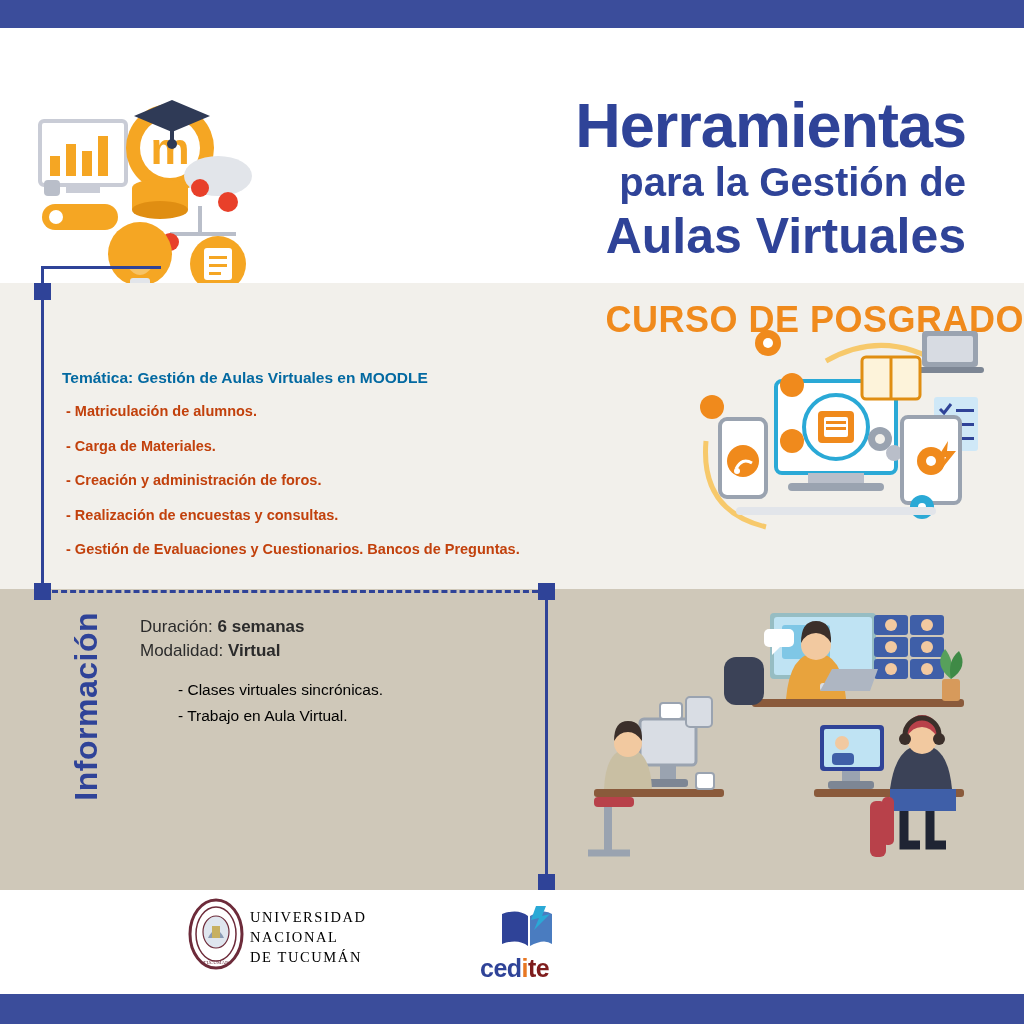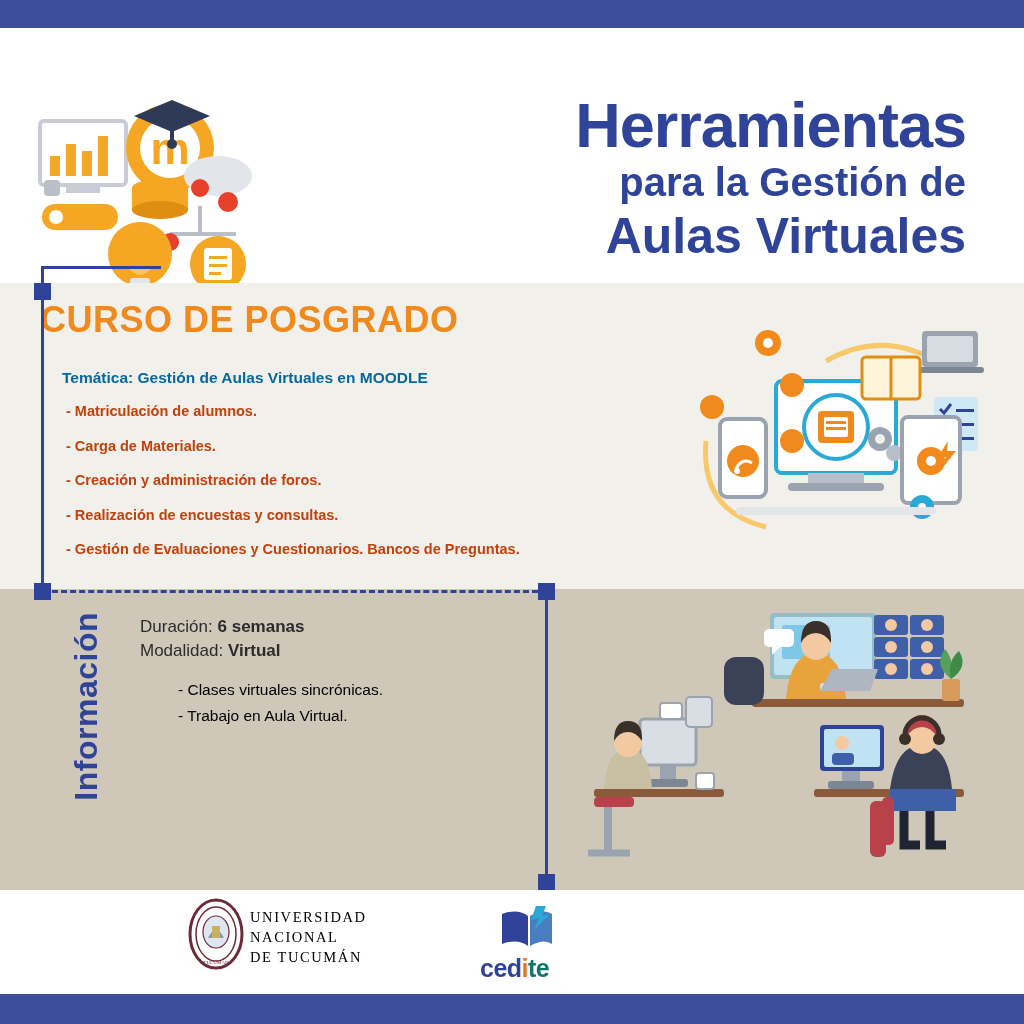--- a/index.html
+++ b/index.html
@@ -47,21 +47,21 @@
   
   .header-art { position: absolute; left: 22px; top: 28px; width: 250px; height: 245px; }
 
   
   .section-mid {
     position: absolute; top: 283px; left: 0; width: 1024px; height: 306px;
     background: #f2f0eb;
   }
   .curso-title {
     position: absolute; top: 16px; left: 0; width: 1024px;
-    text-align: left;
+    text-align: right;
     font-size: 36px; font-weight: bold; color: #f08a1c;
     letter-spacing: 0.5px;
     padding-left: 40px;
   }
   .tematica {
     position: absolute; left: 62px; top: 86px;
     font-size: 15.5px; font-weight: bold; color: #0369a1;
   }
   .bullets {
     position: absolute; left: 66px; top: 120px;
@@ -123,21 +123,21 @@
   .unt-text {
     position: absolute; left: 62px; top: 9px;
     font-family: "Liberation Serif", serif;
     font-size: 14.5px; color: #000000; letter-spacing: 1.6px; line-height: 20px;
   }
   .cedite-word {
     position: absolute; left: 6px; top: 50px;
     font-size: 25px; font-weight: bold; letter-spacing: -0.5px;
   }
   .cedite-word span.c { color: #2f4398; }
-  .cedite-word span.d { color: #0f766e; }
+  .cedite-word span.d { color: #7f1d1d; }
   .cedite-word span.o { color: #e87722; }
   .facet-word {
     position: absolute; left: 2px; top: 20px;
     font-size: 42px; font-weight: bold; color: #3a3a3a; letter-spacing: -2px;
     font-family: "Liberation Sans", sans-serif;
   }
   .facet-top {
     position: absolute; left: 26px; top: 6px;
     font-size: 5.6px; color: #3a3a3a; letter-spacing: 0.3px;
   }

